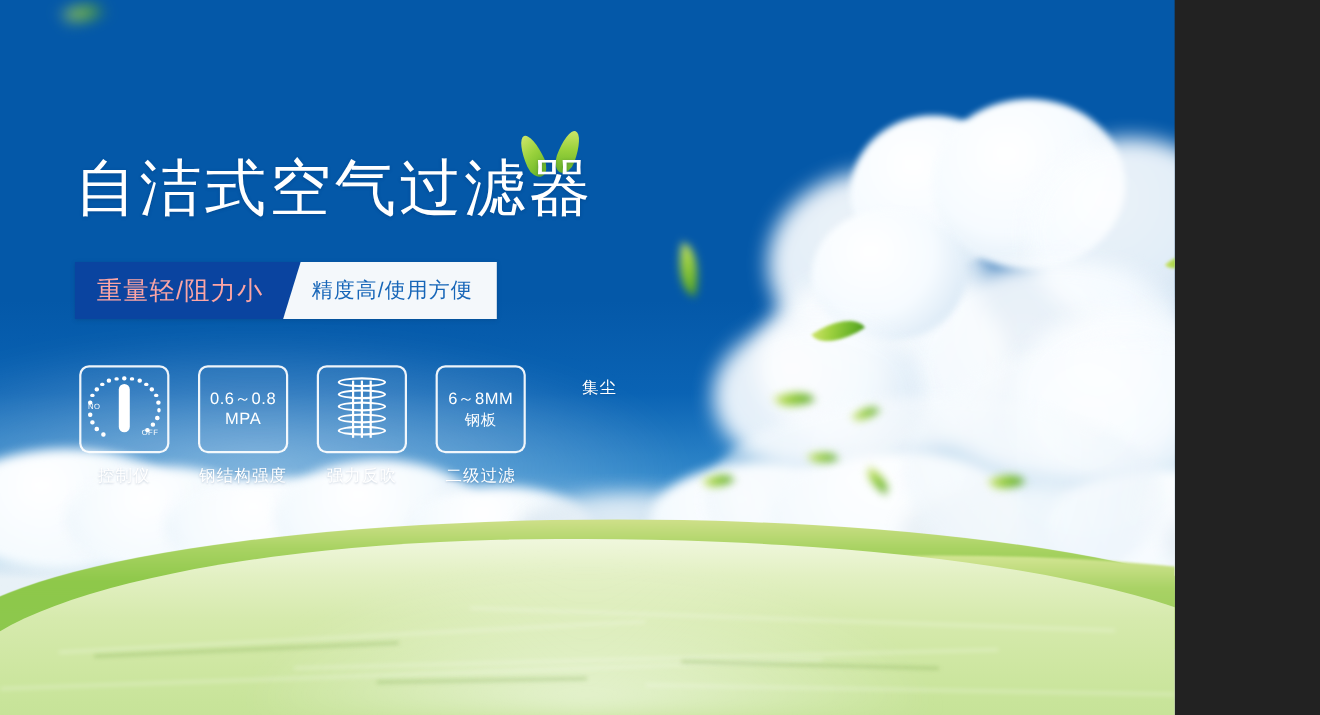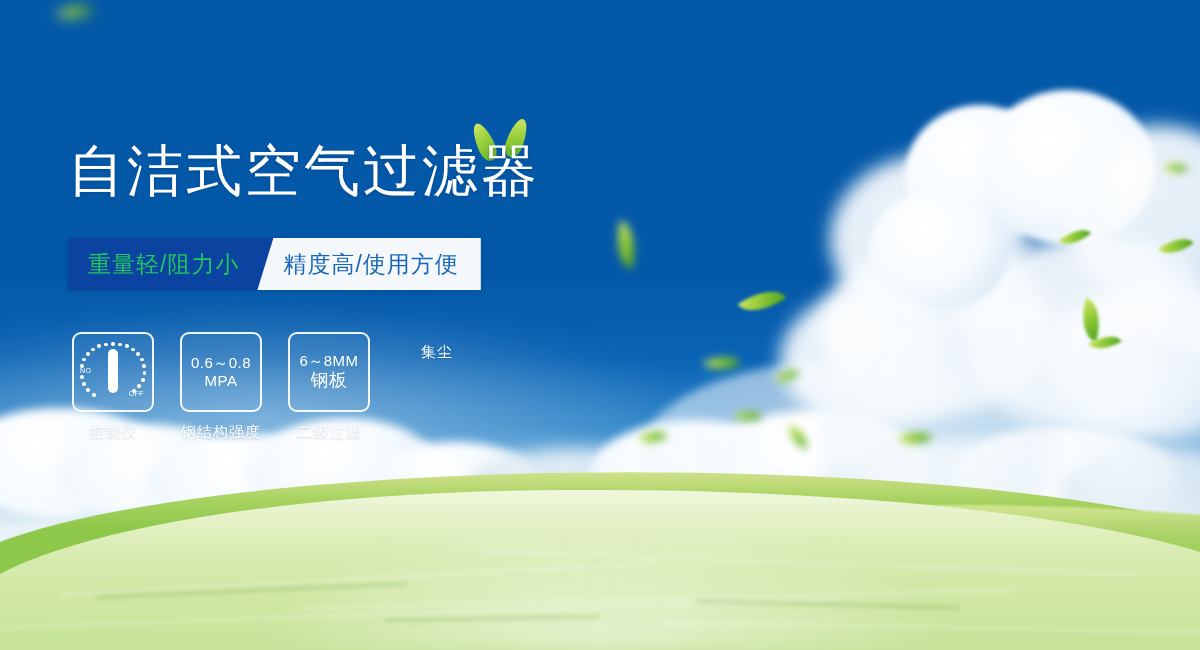--- a/index.html
+++ b/index.html
@@ -1,19 +1,19 @@
 <!DOCTYPE html>
 <html><head>
 <meta charset="utf-8">
 <style>
   * { margin:0; padding:0; box-sizing:border-box; }
   html,body { background:#222; }
   .stage{
     position:relative;
-    width:1200px; height:650px;
+    width:1068px; height:650px;
     overflow:hidden;
     font-family:"Liberation Sans","DejaVu Sans",sans-serif;
     -webkit-font-smoothing:antialiased;
   }
 
   
   .sky{
     position:absolute; inset:0;
     background:linear-gradient(180deg,
       #0458a8 0%,
@@ -130,29 +130,29 @@
   
   .subbar{
     position:absolute; left:68px; top:238px;
     height:52px; display:flex; align-items:stretch;
     filter:drop-shadow(0 1px 2px rgba(0,30,70,.2));
   }
   .subbar .seg-left{
     background:#0a44a0;
     display:flex; align-items:center;
     padding:0 22px 0 20px;
-    color:#22c55e; font-size:23px; letter-spacing:1px;
+    color:#fca5a5; font-size:23px; letter-spacing:1px;
     clip-path:polygon(0 0, 100% 0, calc(100% - 16px) 100%, 0 100%);
     padding-right:34px;
   }
   .subbar .seg-right{
     background:#f4f8fb;
     display:flex; align-items:center;
     padding:0 22px 0 26px;
-    color:#1766b8; font-size:23px; letter-spacing:1px;
+    color:#1766b8; font-size:19px; letter-spacing:1px;
     margin-left:-16px;
     clip-path:polygon(16px 0, 100% 0, 100% 100%, 0 100%);
   }
 
   
   .features{
     position:absolute; left:72px; top:332px;
     display:flex; gap:26px;
   }
   .feat{ width:82px; display:flex; flex-direction:column; align-items:center; }
@@ -160,21 +160,21 @@
     width:82px; height:80px;
     border:2px solid rgba(255,255,255,.92);
     border-radius:9px;
     display:flex; flex-direction:column;
     align-items:center; justify-content:center;
     color:#fff;
     background:rgba(255,255,255,.05);
     position:relative; overflow:hidden;
   }
   .feat .box .txt{ font-size:15px; line-height:1.22; text-align:center; letter-spacing:.5px; }
-  .feat .box .txt.cn{ font-size:18px; }
+  .feat .box .txt.cn{ font-size:14px; }
   .feat .cap{
     margin-top:11px; font-size:15px; color:#ffffff; white-space:nowrap;
     letter-spacing:1px; text-shadow:0 1px 2px rgba(0,40,90,.22);
   }
 
   
   .gauge{ position:relative; width:66px; height:62px; }
   .gauge .dot{ position:absolute; width:3.6px; height:3.6px; border-radius:50%; background:#fff; }
   .gauge .bar{
     position:absolute; left:50%; top:8px; margin-left:-5px;
@@ -327,20 +327,35 @@
     </div>
 
     <div class="feat">
       <div class="box">
         <div class="txt">0.6～0.8</div>
         <div class="txt">MPA</div>
       </div>
       <div class="cap">钢结构强度</div>
     </div>
 
+    <div class="feat">
+      <div class="box">
+        <div class="coil">
+          <div class="ring" style="top:0px;"></div>
+          <div class="ring" style="top:11px;"></div>
+          <div class="ring" style="top:22px;"></div>
+          <div class="ring" style="top:33px;"></div>
+          <div class="ring" style="top:44px;"></div>
+          <div class="vline" style="left:13px;"></div>
+          <div class="vline" style="left:21px;"></div>
+          <div class="vline" style="left:29px;"></div>
+        </div>
+      </div>
+      <div class="cap">强力反吹</div>
+    </div>
 
     <div class="feat">
       <div class="box">
         <div class="txt">6～8MM</div>
         <div class="txt cn">钢板</div>
       </div>
       <div class="cap">二级过滤</div>
     </div>
 
     <div class="feat">

